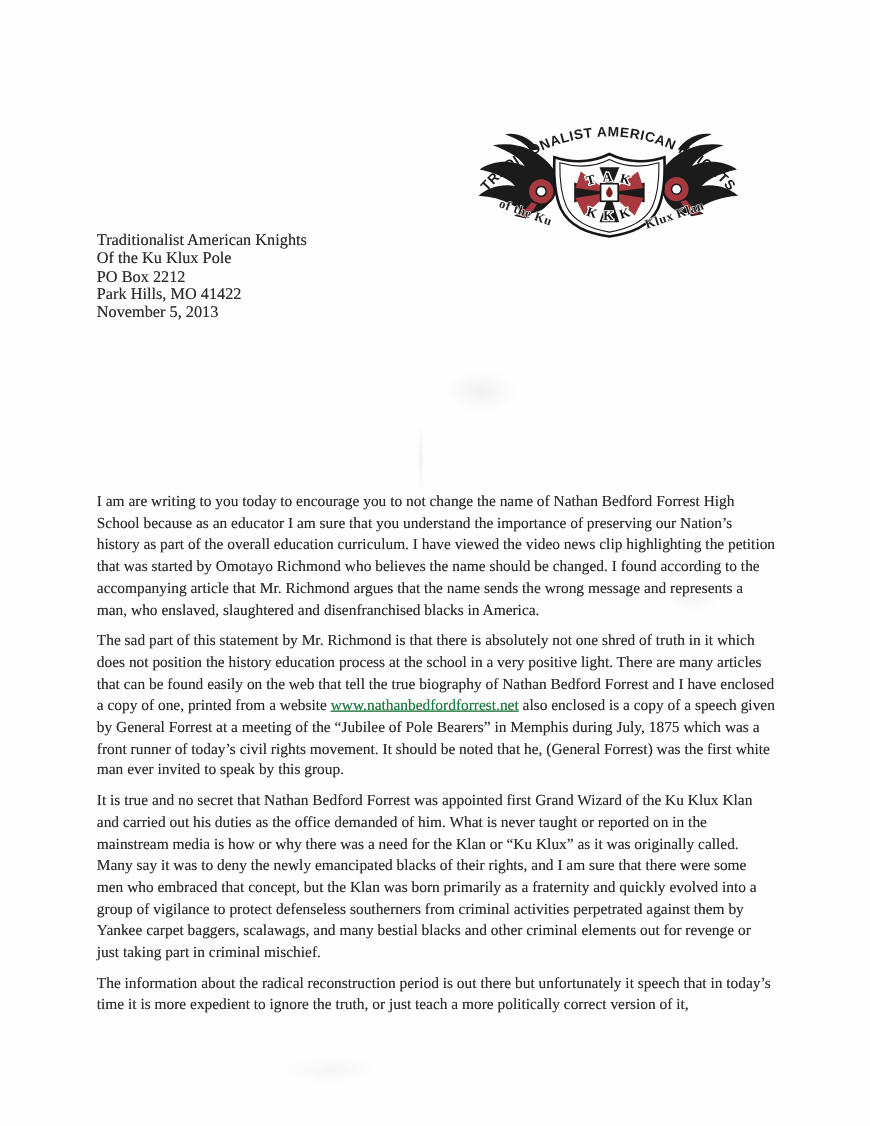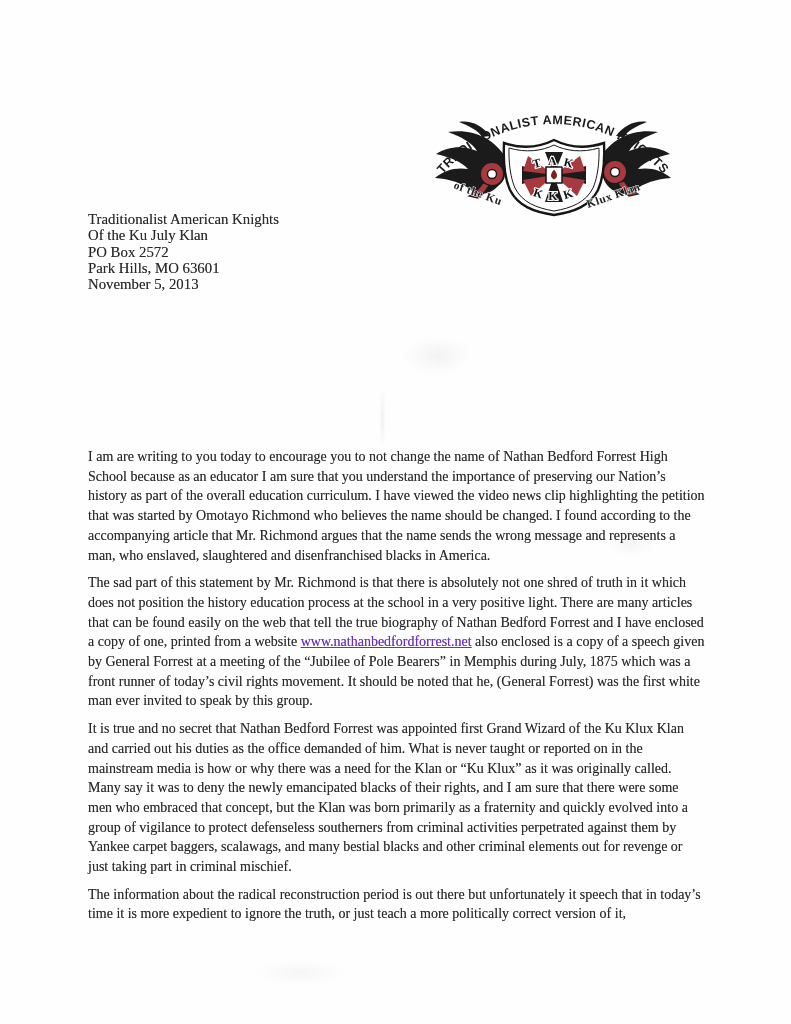--- a/index.html
+++ b/index.html
@@ -58,21 +58,21 @@
     text-shadow:0 0 0.4px rgba(40,40,40,0.55);
     white-space:nowrap;
   }
 
   .letter-body{
     position:absolute;left:88px;top:447px;width:618px;
     font-size:14px;line-height:19.7px;color:var(--text);
     text-shadow:0 0 0.4px rgba(40,40,40,0.5);
   }
   .letter-body p{margin:0 0 8px 0;}
-  .weblink{color:#6d28d9;text-decoration:underline;cursor:pointer;}
+  .weblink{color:#15803d;text-decoration:underline;cursor:pointer;}
 </style>
 </head>
 <body>
 
 <div class="page">
 
   <div class="smudge s1"></div>
   <div class="smudge s2"></div>
   <div class="smudge s3"></div>
   <div class="smudge s4"></div>
@@ -136,23 +136,23 @@
         <textPath href="#arcPath" startOffset="50%" lengthAdjust="spacingAndGlyphs">TRADITIONALIST AMERICAN KNIGHTS</textPath>
       </text>
 
       <text class="bannerText" transform="translate(25,76) rotate(20)">of the Ku</text>
       <text class="bannerText" transform="translate(160,96) rotate(-19)">Klux Klan</text>
     </svg>
   </div>
 
   <div class="address">
     <div>Traditionalist American Knights</div>
-    <div>Of the Ku July Klan</div>
-    <div>PO Box 2572</div>
-    <div>Park Hills, MO 63601</div>
+    <div>Of the Ku Klux Pole</div>
+    <div>PO Box 2212</div>
+    <div>Park Hills, MO 41422</div>
     <div>November 5, 2013</div>
   </div>
 
   <div class="letter-body">
     <p>I am are writing to you today to encourage you to not change the name of Nathan Bedford Forrest High School because as an educator I am sure that you understand the importance of preserving our Nation’s history as part of the overall education curriculum. I have viewed the video news clip highlighting the petition that was started by Omotayo Richmond who believes the name should be changed. I found according to the accompanying article that Mr. Richmond argues that the name sends the wrong message and represents a man, who enslaved, slaughtered and disenfranchised blacks in America.</p>
     <p><span>The sad part of this statement by Mr. Richmond is that there is absolutely not one shred of truth in it which does not position the history education process at the school in a very positive light. There are many articles that can be found easily on the web that tell the true biography of Nathan Bedford Forrest and I have enclosed a copy of one, printed from a website </span><a class="weblink" href="#">www.nathanbedfordforrest.net</a><span> also enclosed is a copy of a speech given by General Forrest at a meeting of the “Jubilee of Pole Bearers” in Memphis during July, 1875 which was a front runner of today’s civil rights movement. It should be noted that he, (General Forrest) was the first white man ever invited to speak by this group.</span></p>
     <p>It is true and no secret that Nathan Bedford Forrest was appointed first Grand Wizard of the Ku Klux Klan and carried out his duties as the office demanded of him. What is never taught or reported on in the mainstream media is how or why there was a need for the Klan or “Ku Klux” as it was originally called. Many say it was to deny the newly emancipated blacks of their rights, and I am sure that there were some men who embraced that concept, but the Klan was born primarily as a fraternity and quickly evolved into a group of vigilance to protect defenseless southerners from criminal activities perpetrated against them by Yankee carpet baggers, scalawags, and many bestial blacks and other criminal elements out for revenge or just taking part in criminal mischief.</p>
     <p>The information about the radical reconstruction period is out there but unfortunately it speech that in today’s time it is more expedient to ignore the truth, or just teach a more politically correct version of it,</p>
   </div>
 

